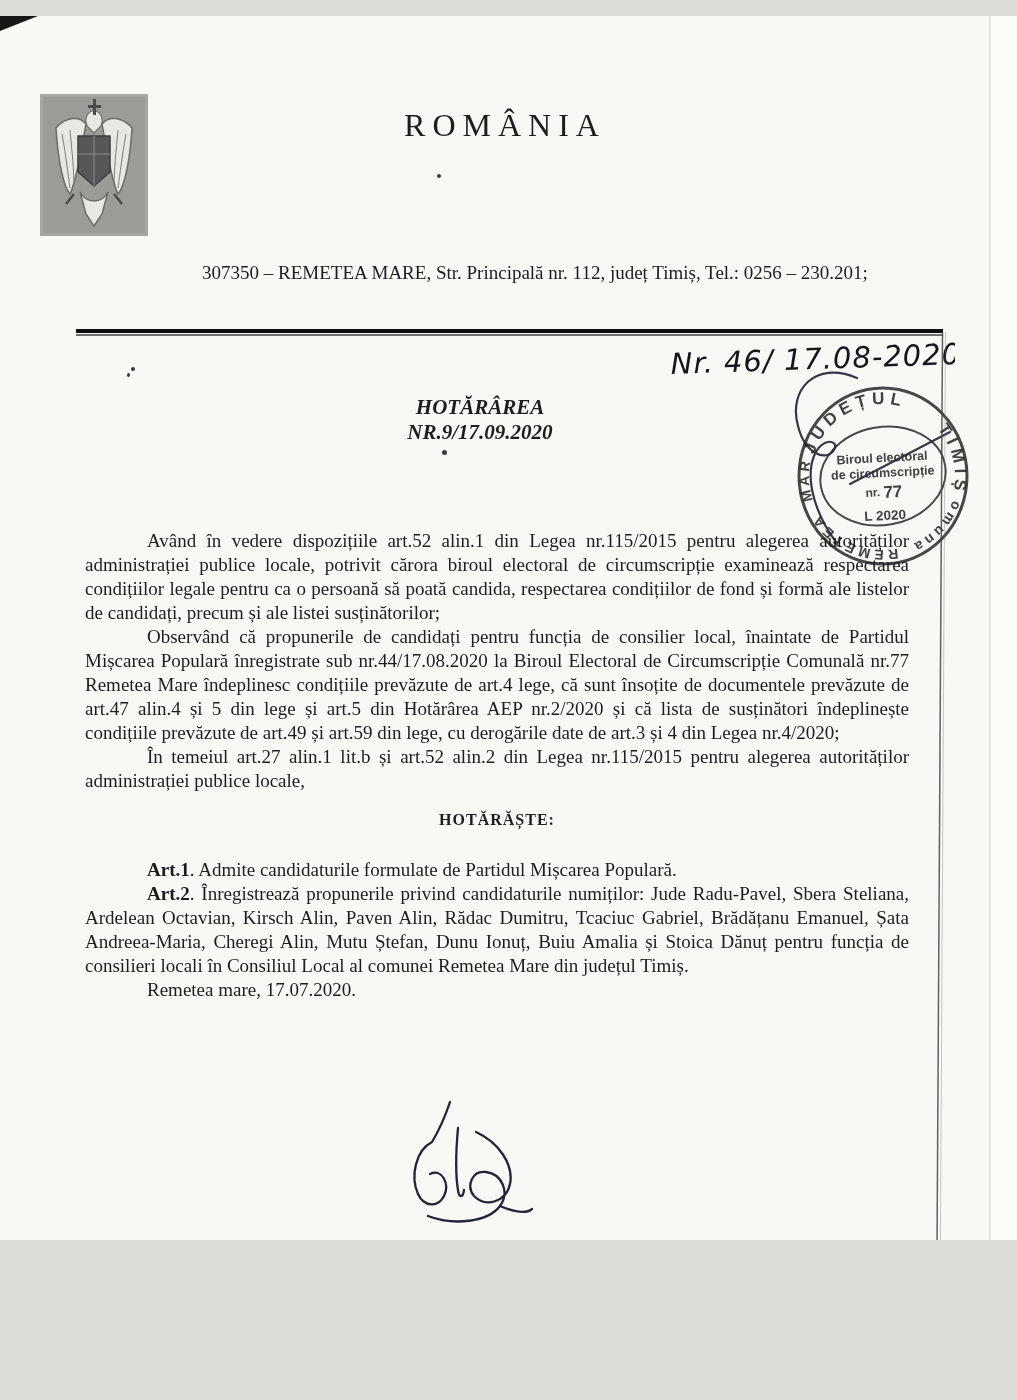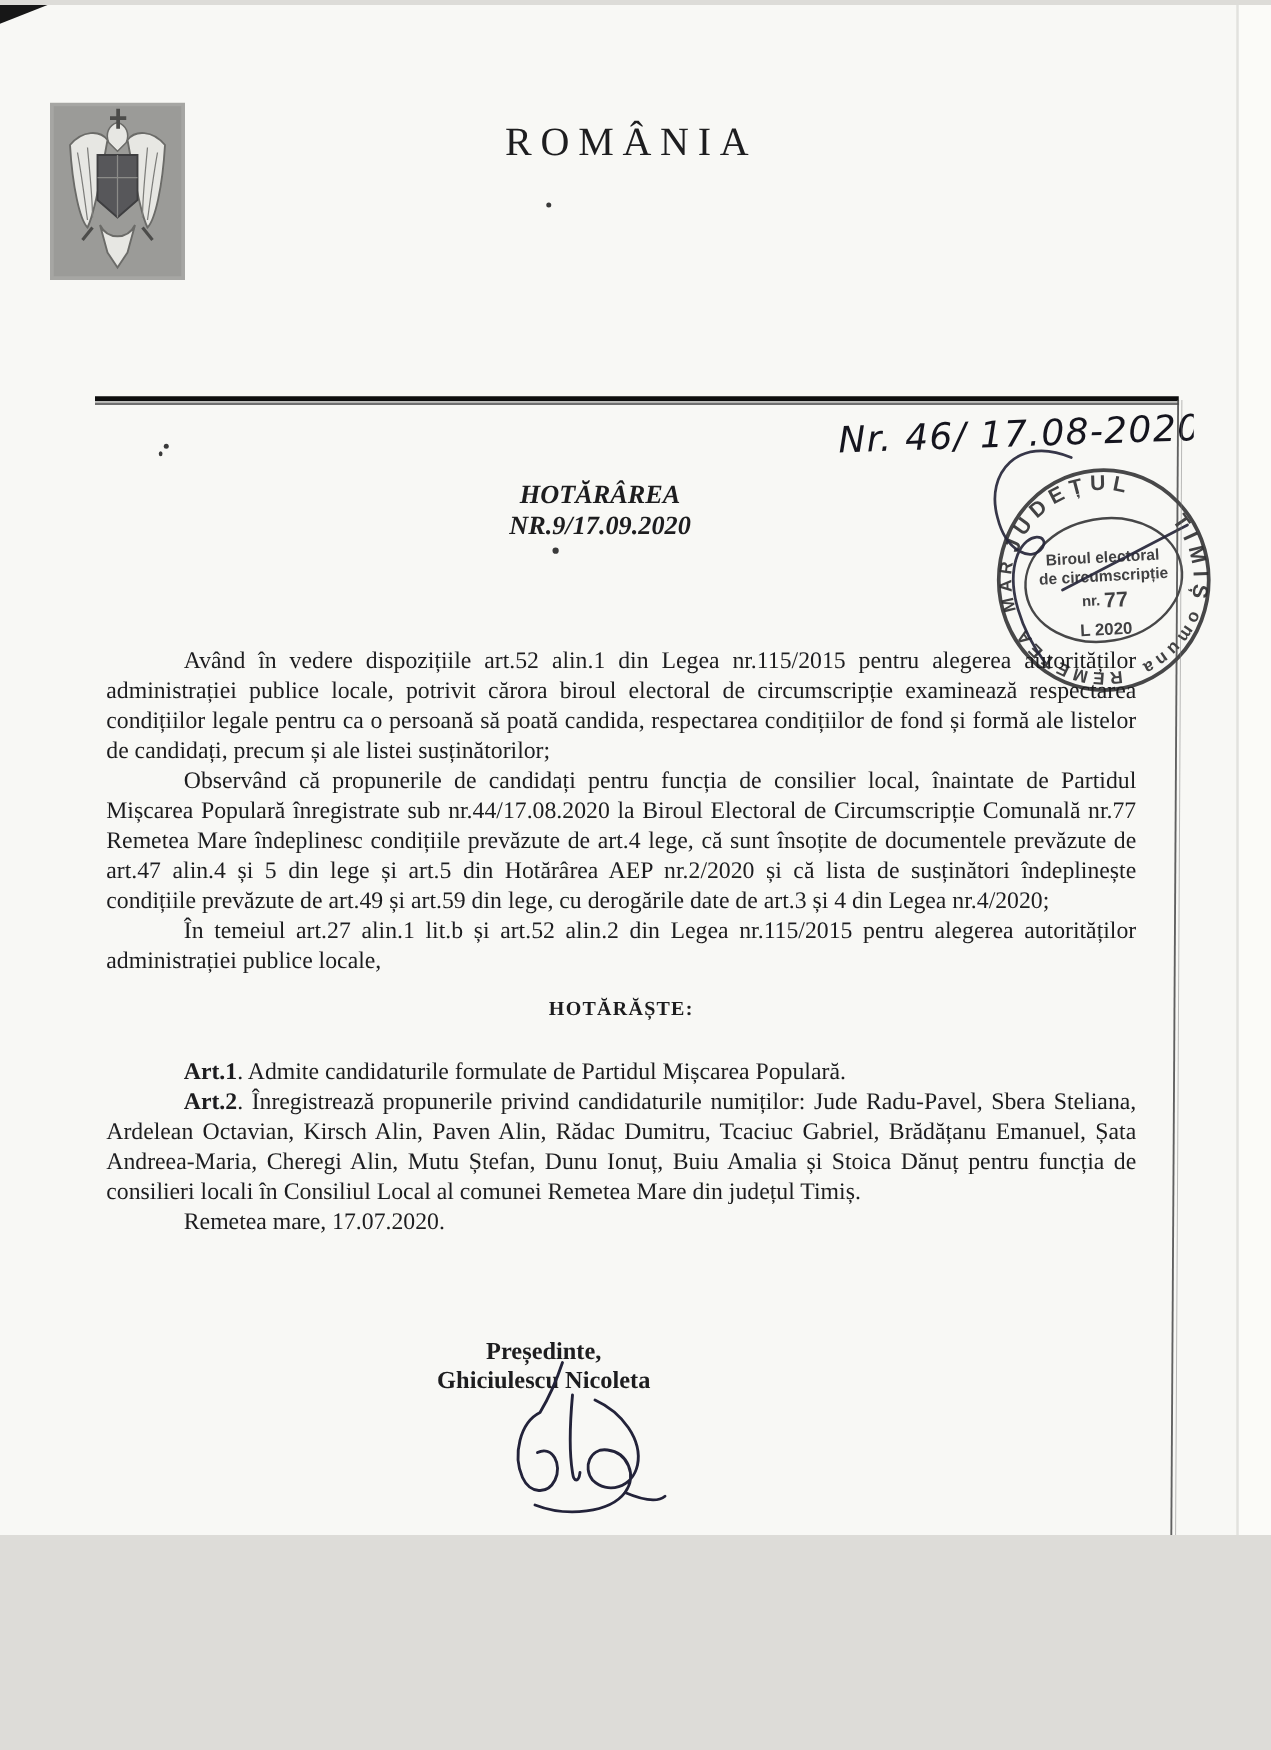--- a/index.html
+++ b/index.html
@@ -1,17 +1,17 @@
 <!DOCTYPE html>
 <html><head>
 <meta charset="utf-8">
 <style>
   html,body{margin:0;padding:0;background:#dddcd8;}
   .page{position:relative;width:1017px;height:1224px;background:#f8f8f5;
-        font-family:"Liberation Serif",serif;color:#1d1d1f;overflow:hidden;margin:4px auto;}
+        font-family:"Liberation Serif",serif;color:#1d1d1f;overflow:hidden;margin:16px auto;}
   .abs{position:absolute;}
 
   
   .corner-artifact{left:0;top:0;width:0;height:0;
     border-top:15px solid #171717;border-right:38px solid transparent;}
 
   
   .emblem{left:40px;top:78px;}
 
   
@@ -71,20 +71,21 @@
       <path d="M38 60 h32 M54 42 v50" stroke="#8b8b88" stroke-width="1"></path>
       <path d="M40 98 C 46 110 62 110 68 98 L 62 120 L 54 132 L 46 120 Z" fill="#e7e7e3" stroke="#6b6b68" stroke-width="1.5"></path>
       <path d="M34 100 l-8 10 M74 100 l8 10" stroke="#4c4c4a" stroke-width="2.5"></path>
     </svg>
   </div>
 
   <div class="abs header-center">
     <div class="country">ROMÂNIA</div>
   </div>
   <div class="abs address">
+    <div>307350 – REMETEA MARE, Str. Principală nr. 112, județ Timiș, Tel.: 0256 – 230.201;</div>
   </div>
 
   <div class="artifact-dot" style="left:437px;top:158px;width:4px;height:4px;"></div>
 
   <div class="abs rule">
     <div class="rule-thick"></div>
     <div class="rule-thin"></div>
   </div>
 
   <div class="abs regnote">
@@ -139,24 +140,20 @@
     <p class="decision">HOTĂRĂȘTE:</p>
     <p>
       <span class="art-label">Art.1</span><span>. Admite candidaturile formulate de Partidul Mișcarea Populară.</span>
     </p>
     <p>
       <span class="art-label">Art.2</span><span>. Înregistrează propunerile privind candidaturile numiților: Jude Radu-Pavel, Sbera Steliana, Ardelean Octavian, Kirsch Alin, Paven Alin, Rădac Dumitru, Tcaciuc Gabriel, Brădățanu Emanuel, Șata Andreea-Maria, Cheregi Alin, Mutu Ștefan, Dunu Ionuț, Buiu Amalia și Stoica Dănuț pentru funcția de consilieri locali în Consiliul Local al comunei Remetea Mare din județul Timiș.</span>
     </p>
     <p>Remetea mare, 17.07.2020.</p>
   </div>
 
-  <div class="abs sig-block">
-    <div>Președinte,</div>
-    <div>Ghiciulescu Nicoleta</div>
-  </div>
   <div class="abs signature-svg">
     <svg width="150" height="132" viewBox="0 0 150 132">
       <g stroke="#23233a" stroke-width="2.3" fill="none" stroke-linecap="round">
         <path d="M52 4 C 46 22 40 34 34 44 C 18 52 12 78 20 96 C 26 109 40 110 46 98 C 52 86 44 70 32 76"></path>
         <path d="M60 30 C 58 52 57 74 60 92 C 61 100 65 100 66 92"></path>
         <path d="M78 34 C 100 44 116 66 112 86 C 108 104 88 110 76 98 C 68 88 74 72 88 74 C 104 76 112 94 102 108 C 90 124 56 128 30 118"></path>
         <path d="M102 108 C 116 114 128 116 134 111"></path>
       </g>
     </svg>
   </div>

